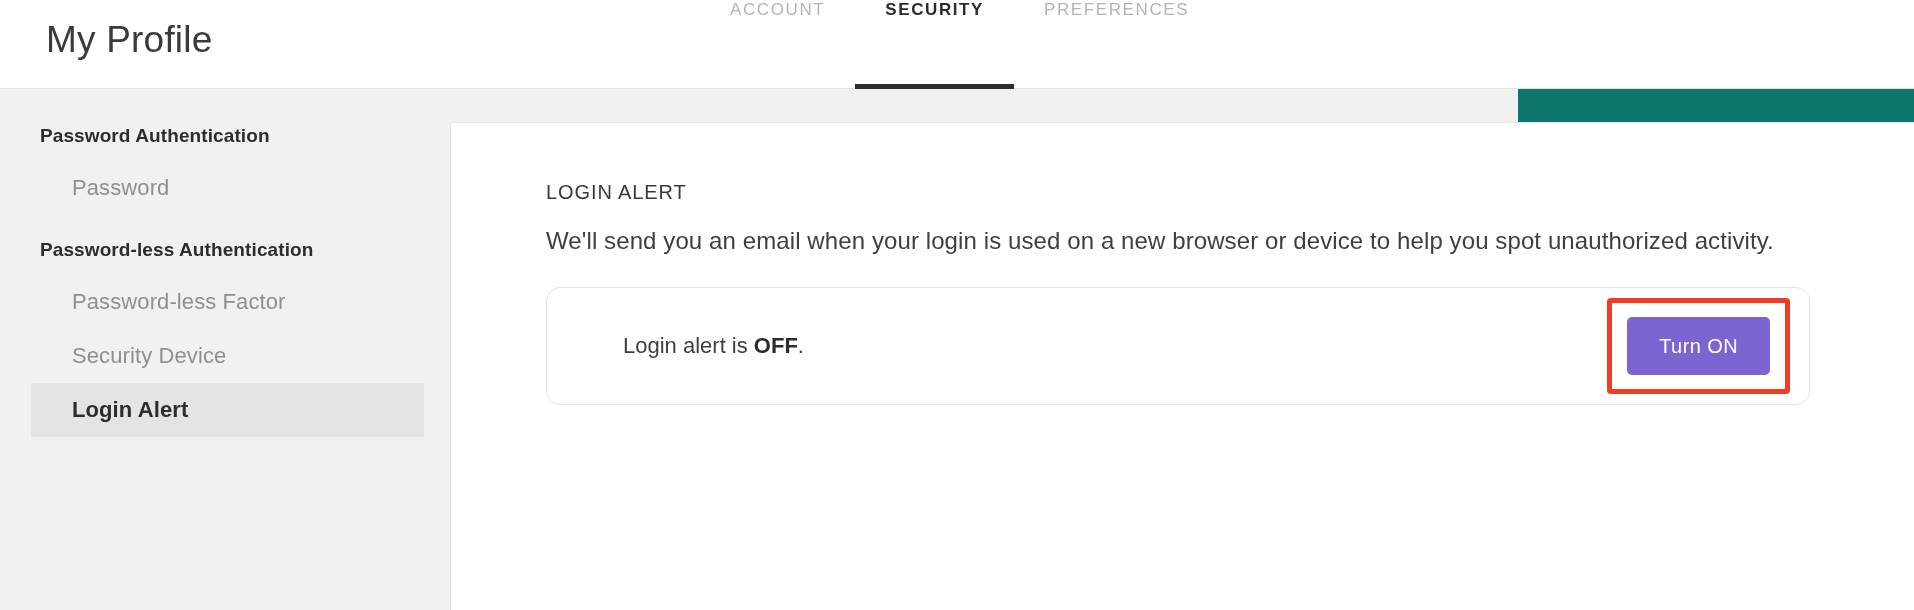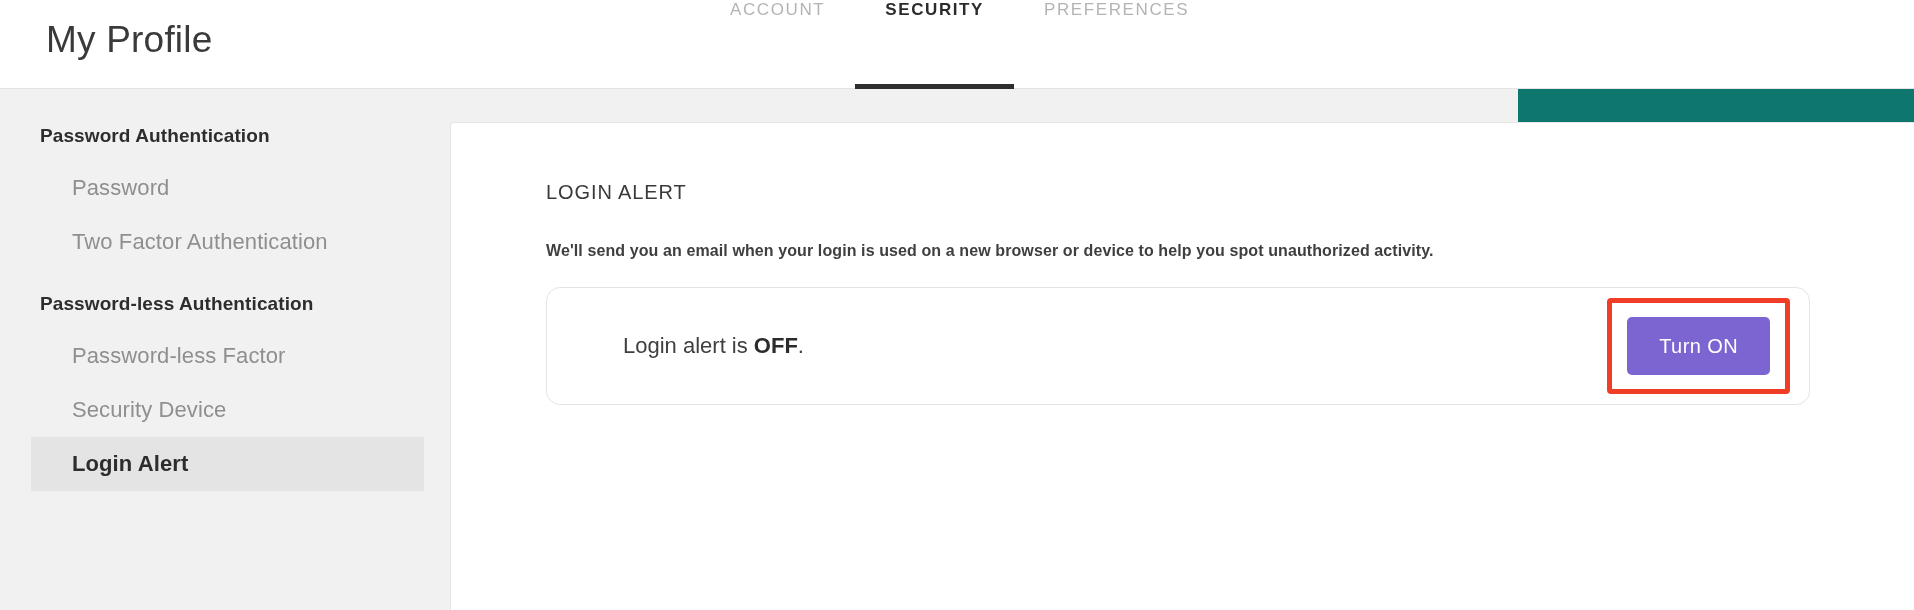--- a/index.html
+++ b/index.html
@@ -144,23 +144,23 @@
     font-size: 20px;
     font-weight: 400;
     color: #3a3a3a;
     letter-spacing: 0.9px;
     text-transform: uppercase;
   }
 
   .section-desc {
     position: absolute;
     left: 95px;
-    top: 119px;
-    font-size: 16px;
-    font-weight: 700;
+    top: 104px;
+    font-size: 24px;
+    font-weight: 400;
     color: #3f3f3f;
     letter-spacing: 0.1px;
     white-space: nowrap;
   }
 
   .status-panel {
     position: absolute;
     left: 95px;
     top: 164px;
     width: 1264px;
@@ -232,21 +232,20 @@
       </div>
     </div>
   </div>
 
   <div class="body-area">
 
     <div class="sidebar">
 
       <div class="nav-group-title">Password Authentication</div>
       <div class="nav-item">Password</div>
-      <div class="nav-item">Two Factor Authentication</div>
 
       <div class="nav-spacer"></div>
 
       <div class="nav-group-title">Password-less Authentication</div>
       <div class="nav-item">Password-less Factor</div>
       <div class="nav-item">Security Device</div>
       <div class="nav-item selected">Login Alert</div>
     </div>
 
     <div class="content-card">

